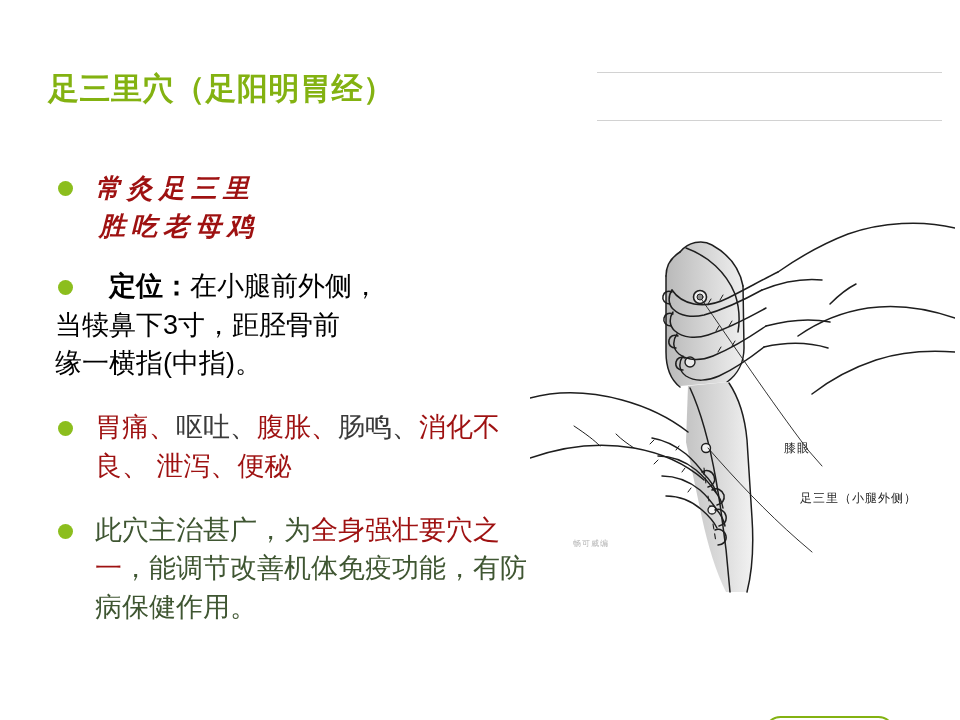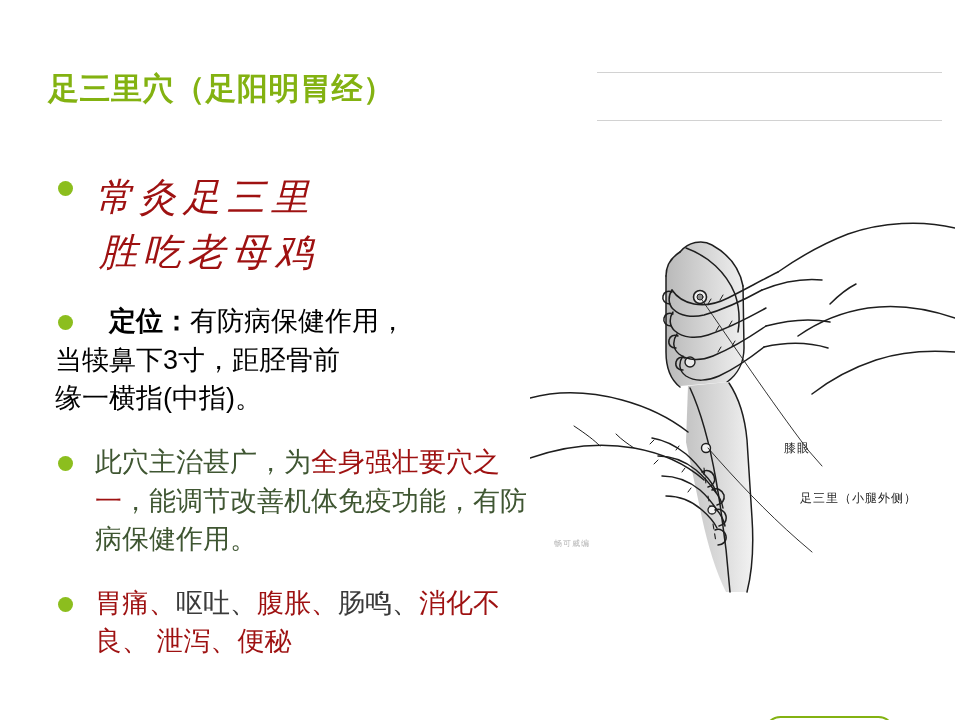--- a/index.html
+++ b/index.html
@@ -67,23 +67,23 @@
     height: 15px;
     border-radius: 50%;
     background: #8cbe1e;
   }
 
   
   .b1 .bullet-dot { top: 11px; }
   .couplet {
     font-family: "DejaVu Serif", "Liberation Serif", serif;
     color: #9e1111;
-    font-size: 38px;
+    font-size: 26px;
     font-style: italic;
-    font-weight: normal;
+    font-weight: bold;
     line-height: 1.45;
     letter-spacing: 6px;
   }
   .couplet .line2 { padding-left: 4px; }
 
   
   .b2 { margin-top: 22px; }
   .b2 .bullet-dot { top: 13px; }
   .para-black {
     color: #000000;
@@ -133,21 +133,21 @@
     position: absolute;
     color: #1d1d1d;
     font-size: 12px;
     letter-spacing: 1px;
     white-space: nowrap;
   }
   .fig-label.knee-eye { left: 784px; top: 392px; }
   .fig-label.zusanli  { left: 800px; top: 442px; }
   .fig-watermark {
     position: absolute;
-    left: 554px;
+    left: 573px;
     top: 490px;
     font-size: 8px;
     color: #9a9a9a;
     letter-spacing: 1px;
     opacity: .75;
     white-space: nowrap;
   }
 
   
   .bottom-line {
@@ -186,34 +186,34 @@
       <span class="bullet-dot"></span>
       <div class="couplet">
         <div class="line1">常灸足三里</div>
         <div class="line2">胜吃老母鸡</div>
       </div>
     </div>
 
     <div class="bullet-row b2">
       <span class="bullet-dot"></span>
       <div class="para-black">
-        <span class="ln"><span class="lead">定位：</span><span>有防病保健作用，</span></span>
+        <span class="ln"><span class="lead">定位：</span><span>在小腿前外侧，</span></span>
         <span class="ln ind">当犊鼻下3寸，距胫骨前</span>
         <span class="ln ind">缘一横指(中指)。</span>
       </div>
     </div>
 
+    <div class="bullet-row b4">
+      <span class="bullet-dot"></span>
+      <div class="para-sym"><span class="red">胃痛、</span><span class="dark">呕吐、</span><span class="red">腹胀、</span><span class="dark">肠鸣、</span><span class="red">消化不良、</span><span class="red"> 泄泻、便秘</span></div>
+    </div>
+
     <div class="bullet-row b3">
       <span class="bullet-dot"></span>
       <div class="para-green"><span>此穴主治甚广，为</span><span class="em-red">全身强壮要穴之一</span><span>，能调节改善机体免疫功能，有防病保健作用。</span></div>
-    </div>
-
-    <div class="bullet-row b4">
-      <span class="bullet-dot"></span>
-      <div class="para-sym"><span class="red">胃痛、</span><span class="dark">呕吐、</span><span class="red">腹胀、</span><span class="dark">肠鸣、</span><span class="red">消化不良、</span><span class="red"> 泄泻、便秘</span></div>
     </div>
 
   </div>
 
   <div class="figure">
     <svg viewBox="0 0 425 400" xmlns="http://www.w3.org/2000/svg">
       <defs>
         <linearGradient id="legShade" x1="0" y1="0" x2="1" y2="0">
           <stop offset="0%" stop-color="#b9b9b9"></stop>
           <stop offset="55%" stop-color="#d7d7d7"></stop>

